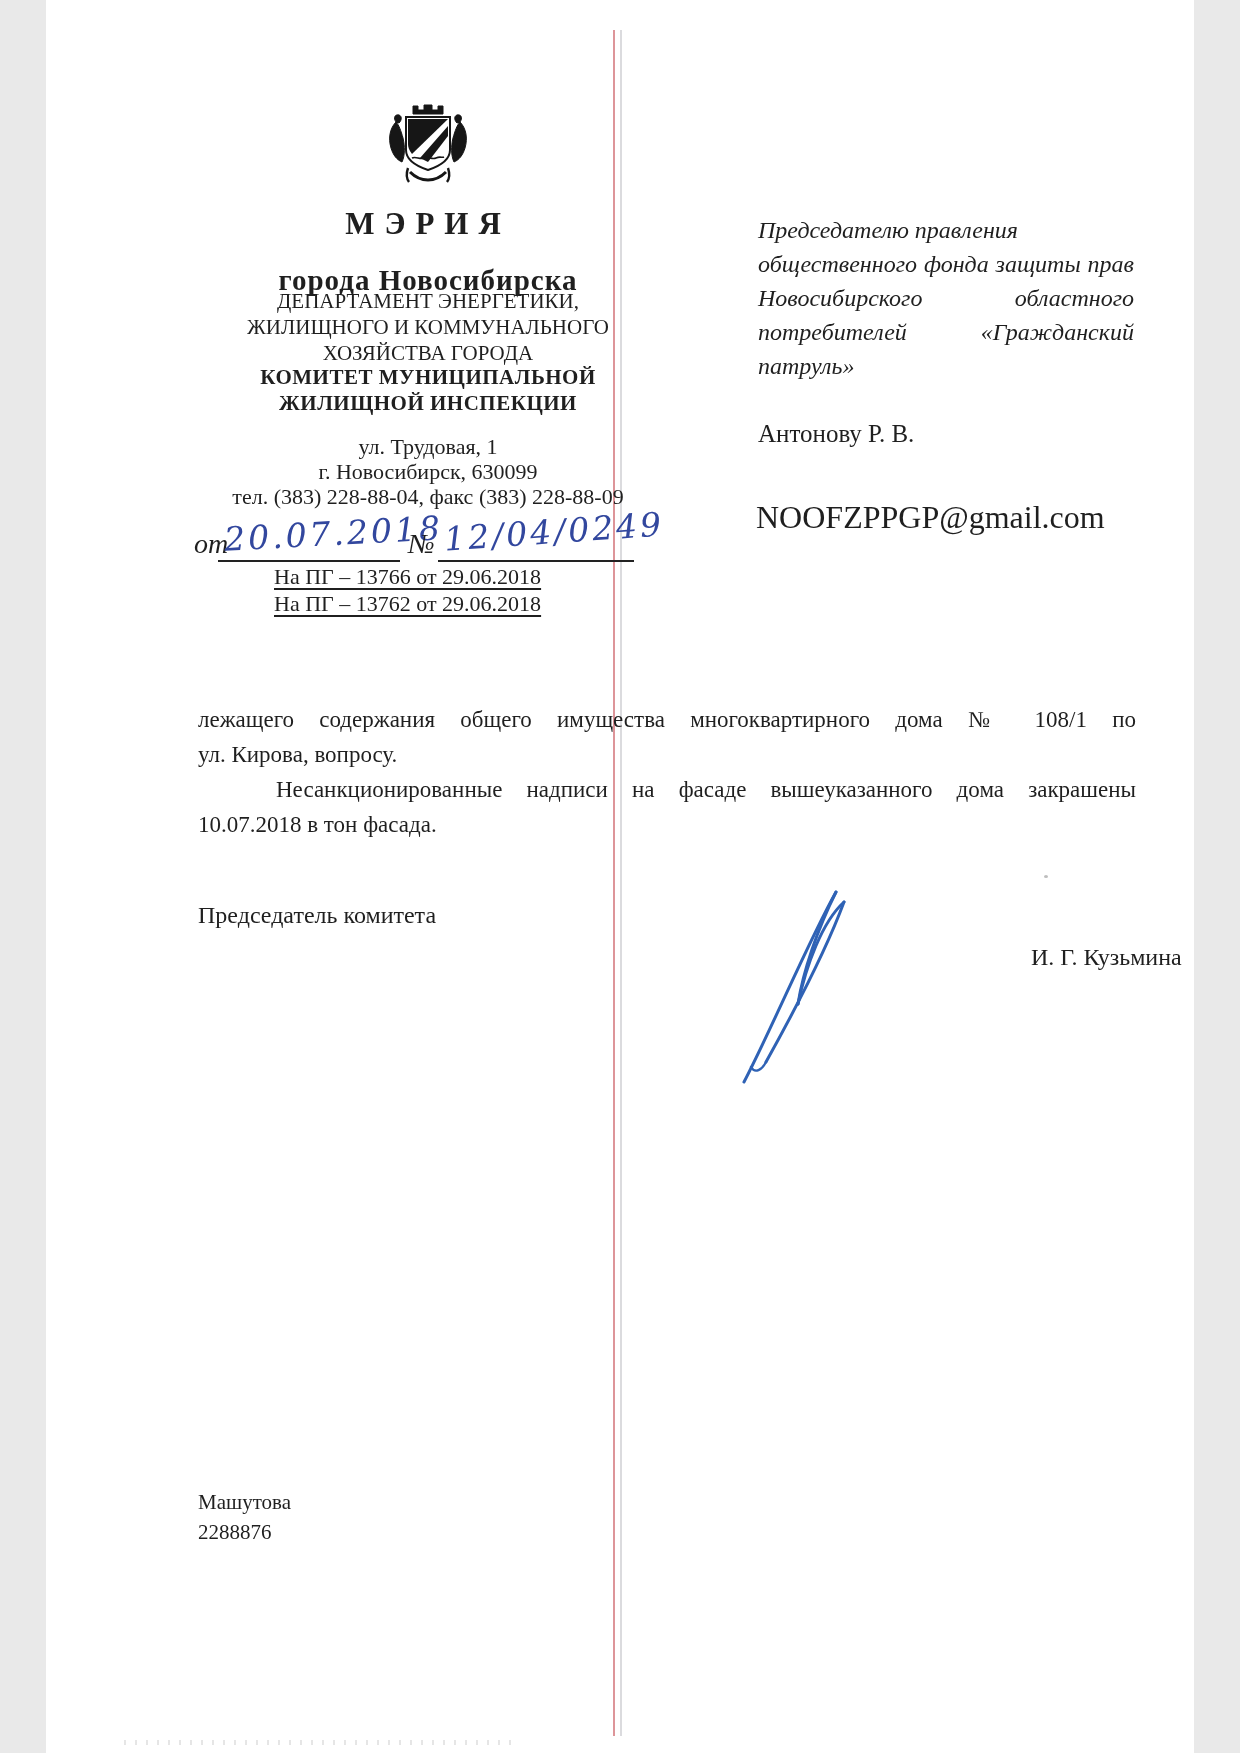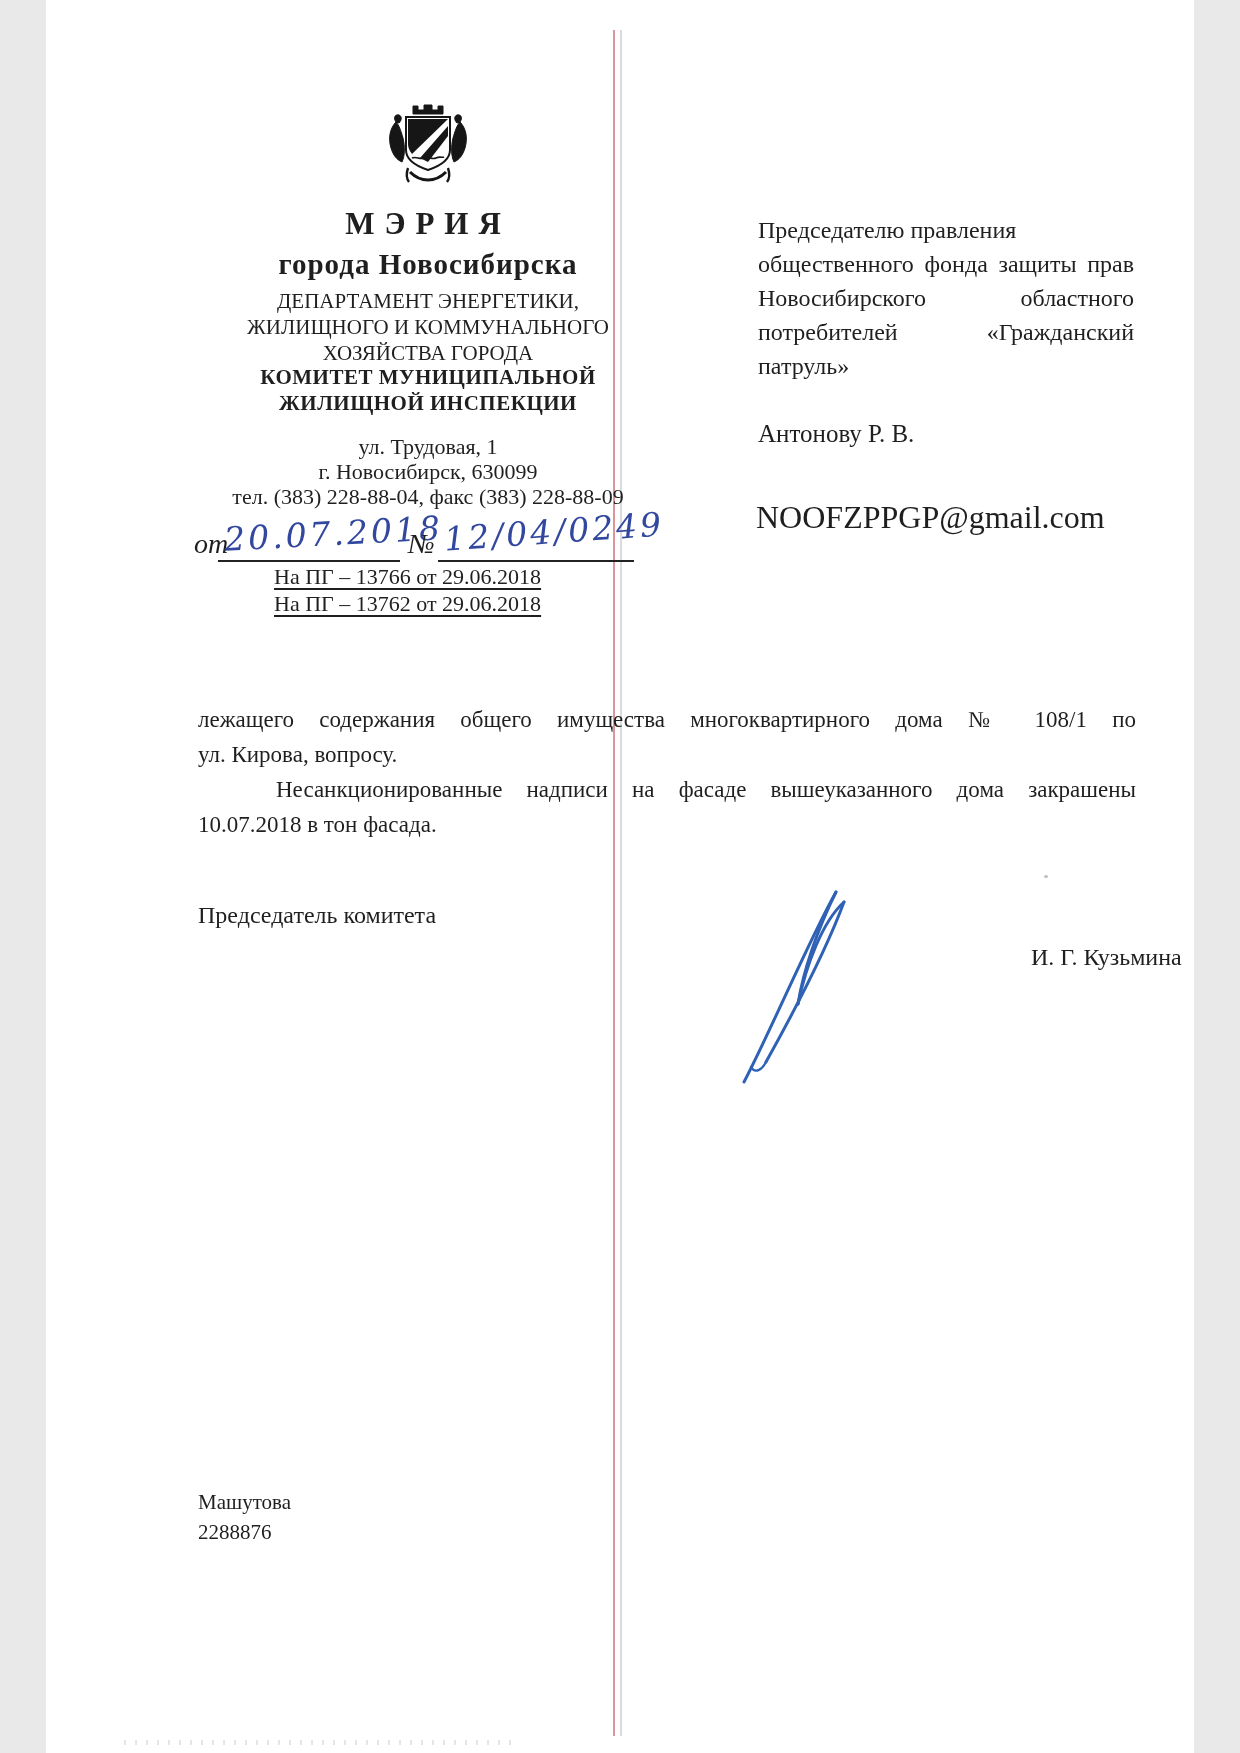--- a/index.html
+++ b/index.html
@@ -5,34 +5,34 @@
   html,body{margin:0;padding:0;background:#e9e9e9;}
   .page{
     position:relative;width:1148px;height:1753px;margin:0 auto;
     background:#ffffff;overflow:hidden;
     font-family:"Liberation Serif", serif;color:#1f1f1f;
   }
   .abs{position:absolute;}
   
   .lh-col{left:150px;width:464px;text-align:center;}
   .org-title{top:206px;font-size:31px;font-weight:bold;letter-spacing:10px;}
-  .org-subtitle{top:248px;font-size:29px;font-weight:bold;letter-spacing:1px;}
+  .org-subtitle{top:264px;font-size:29px;font-weight:bold;letter-spacing:1px;}
   .dept{top:288px;font-size:21px;line-height:26px;}
   .committee{top:364px;font-size:21px;line-height:26px;font-weight:bold;letter-spacing:.5px;}
   .addr{top:434px;font-size:22px;line-height:25px;}
   .label{font-size:28px;font-style:italic;}
   .handwriting{
     font-style:italic;color:#32479e;font-size:33px;letter-spacing:3px;
     white-space:nowrap;font-family:"DejaVu Serif", serif;
   }
   .hw-underline{height:2px;background:#222;}
   .refs{left:228px;top:563px;font-size:22px;line-height:27px;}
   .refs div{text-decoration:underline;text-underline-offset:4px;}
   
-  .recipient{left:712px;top:213px;width:376px;font-size:24px;line-height:34px;}
+  .recipient{left:712px;top:213px;width:376px;font-size:24px;line-height:34px;font-style:italic;}
   .jline{text-align:justify;text-align-last:justify;}
   .addressee-name{left:712px;top:420px;font-size:25px;}
   .email{left:710px;top:499px;font-size:32px;}
   
   .body-text{left:152px;top:702px;width:938px;font-size:23px;line-height:35px;}
   .body-text .indent{text-indent:78px;}
   .body-text .jl{text-align:justify;text-align-last:justify;}
   
   .sig-title{left:152px;top:902px;font-size:24px;}
   .sig-name{left:985px;top:944px;font-size:24px;}

